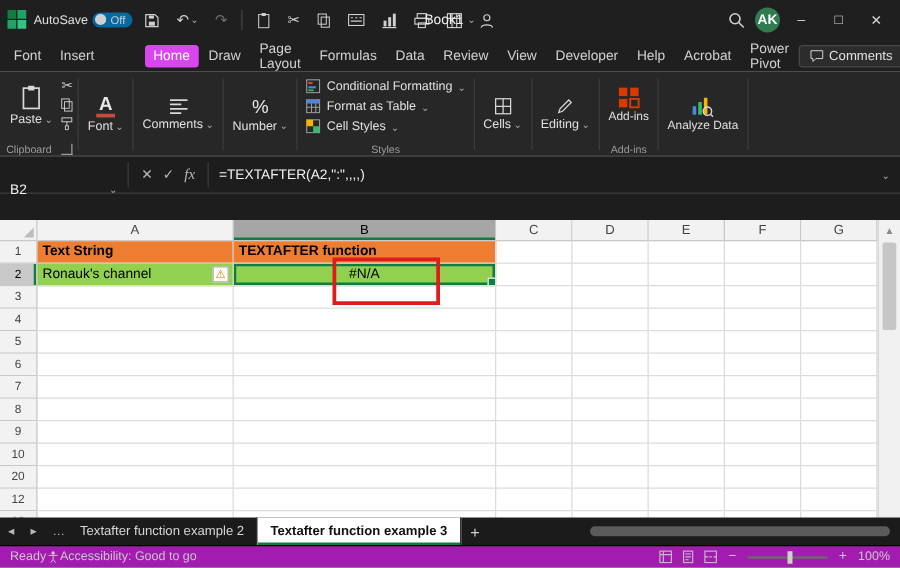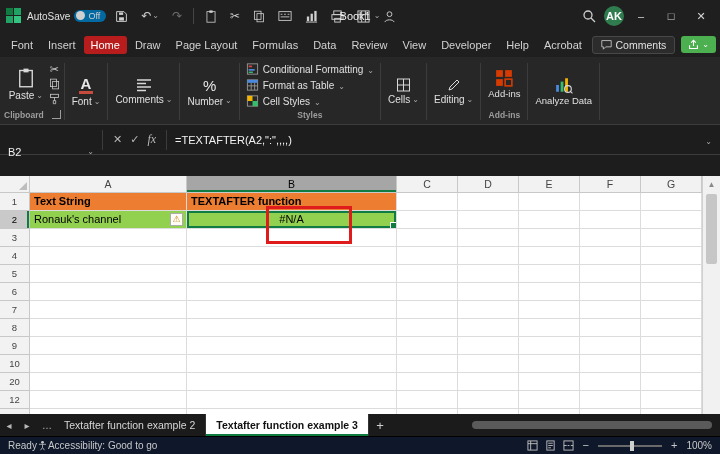--- a/index.html
+++ b/index.html
@@ -28,36 +28,36 @@
   .tb-right{margin-left:auto;display:flex;align-items:center;gap:4px;}
   .avatar{width:20px;height:20px;border-radius:50%;background:#2f7d4f;color:#fff;font-size:11px;font-weight:bold;
           display:flex;align-items:center;justify-content:center;}
   .winbtn{width:26px;height:26px;display:flex;align-items:center;justify-content:center;
           background:none;border:none;color:#d6d6d6;font-size:11px;cursor:pointer;}
 
   
   .ribbontabs{position:absolute;top:32px;left:0;right:0;height:25px;background:#1f1f1f;
               display:flex;align-items:center;padding:0 4px;gap:1px;box-sizing:border-box;}
   .rtab{padding:3px 7px;font-size:11px;color:#d2d2d2;border-radius:3px;cursor:pointer;}
-  .rtab.active{background:#b91c1c;color:#ffffff;}
+  .rtab.active{background:#d946ef;color:#ffffff;margin-left:32px;}
   .rt-right{margin-left:auto;display:flex;align-items:center;gap:6px;}
   .comments-btn{display:flex;align-items:center;gap:4px;background:#2c2c2c;border:1px solid #474747;
                 border-radius:3px;color:#e0e0e0;font-size:10.5px;padding:2px 8px;cursor:pointer;}
   .share-btn{display:flex;align-items:center;gap:3px;background:#4CAF50;border:none;border-radius:3px;
              padding:3px 7px;cursor:pointer;color:#fff;}
 
   
   .ribbon{position:absolute;top:57px;left:0;right:0;height:68px;background:#272727;
           display:flex;align-items:stretch;padding:2px 2px 0 4px;box-sizing:border-box;
           border-bottom:1px solid #3c3c3c;}
   .rsep{width:1px;background:#3c3c3c;margin:4px 3px;}
   .rgroup{display:flex;flex-direction:column;}
   .rbody{flex:1;display:flex;align-items:center;justify-content:center;gap:2px;}
-  .glabel-row{height:14px;display:flex;align-items:flex-start;justify-content:center;gap:8px;
-              font-size:8.5px;color:#9d9d9d;font-weight:bold;}
+  .glabel-row{height:14px;display:flex;align-items:flex-end;justify-content:center;gap:8px;
+              font-size:8.5px;color:#9d9d9d;}
   .rbtn-v{display:flex;flex-direction:column;align-items:center;justify-content:center;gap:2px;
           background:none;border:none;color:#e0e0e0;font-size:10px;cursor:pointer;padding:2px 4px;}
   .rlbl{display:flex;align-items:center;gap:2px;font-size:10px;color:#e0e0e0;line-height:1.1;text-align:center;}
   .smallcol{display:flex;flex-direction:column;gap:3px;align-items:center;justify-content:center;}
   .sbtn{background:none;border:none;color:#cfcfcf;padding:0;cursor:pointer;font-size:11px;line-height:1;}
   .styles-rows{display:flex;flex-direction:column;justify-content:center;gap:2px;}
   .style-row{display:flex;align-items:flex-end;gap:4px;background:none;border:none;color:#e0e0e0;
              font-size:10px;cursor:pointer;padding:1px 3px;}
   .font-a{font-size:15px;font-weight:bold;color:#e8e8e8;border-bottom:3px solid #C64B3C;line-height:1.05;padding:0 2px;}
   .launcher{width:8px;height:8px;border-right:1.5px solid #9d9d9d;border-bottom:1.5px solid #9d9d9d;position:relative;}
@@ -111,21 +111,21 @@
           align-items:stretch;color:#cfcfcf;font-size:10.5px;box-sizing:border-box;}
   .navbtn{background:none;border:none;color:#b8b8b8;width:18px;font-size:10px;cursor:pointer;}
   .stab{display:flex;align-items:center;padding:0 10px;border-right:1px solid #333;cursor:pointer;
         color:#d6d6d6;}
   .stab.active{background:#ffffff;color:#111;font-weight:700;box-shadow:inset 0 -2px 0 #107C41;}
   .addsheet{background:none;border:none;color:#cfcfcf;font-size:13px;width:22px;cursor:pointer;}
   .hscroll{flex:1;display:flex;align-items:center;margin:0 8px;}
   .hthumb{height:8px;width:240px;margin-left:auto;background:#5a5a5a;border-radius:4px;cursor:grab;}
 
   
-  .statusbar{position:absolute;top:436px;left:0;right:0;height:18px;background:#0f172a;display:flex;
+  .statusbar{position:absolute;top:436px;left:0;right:0;height:18px;background:#a21caf;display:flex;
              align-items:center;gap:0;padding:0 8px;font-size:10px;color:#c8c8c8;box-sizing:border-box;
              border-top:1px solid #000;}
   .sb-right{margin-left:auto;display:flex;align-items:center;gap:7px;}
   .viewbtn{background:none;border:none;padding:0;cursor:pointer;}
   .zoombtn{background:none;border:none;color:#c8c8c8;font-size:11px;cursor:pointer;padding:0 2px;line-height:1;}
   .zoomtrack{width:64px;height:2px;background:#6a6a6a;position:relative;cursor:pointer;}
   .zoomthumb{position:absolute;left:50%;top:-4px;width:4px;height:10px;background:#cfcfcf;}
 </style>
 </head>
 <body>
@@ -239,20 +239,21 @@
     <span class="rtab active">Home</span>
     <span class="rtab">Draw</span>
     <span class="rtab">Page Layout</span>
     <span class="rtab">Formulas</span>
     <span class="rtab">Data</span>
     <span class="rtab">Review</span>
     <span class="rtab">View</span>
     <span class="rtab">Developer</span>
     <span class="rtab">Help</span>
     <span class="rtab">Acrobat</span>
+    <span class="rtab">Power Pivot</span>
     <div class="rt-right">
       <button class="comments-btn">
         <svg width="11" height="11" viewBox="0 0 14 14">
             <path d="M1 2h12v8H6l-3 3v-3H1z" fill="none" stroke="#d6d6d6"></path>
           </svg>
         <span>Comments</span>
       </button>
       <button class="share-btn">
         <svg width="11" height="11" viewBox="0 0 14 14">
             <path d="M7 9V2M4 4.5L7 1.5l3 3" fill="none" stroke="#fff" stroke-width="1.4"></path>

